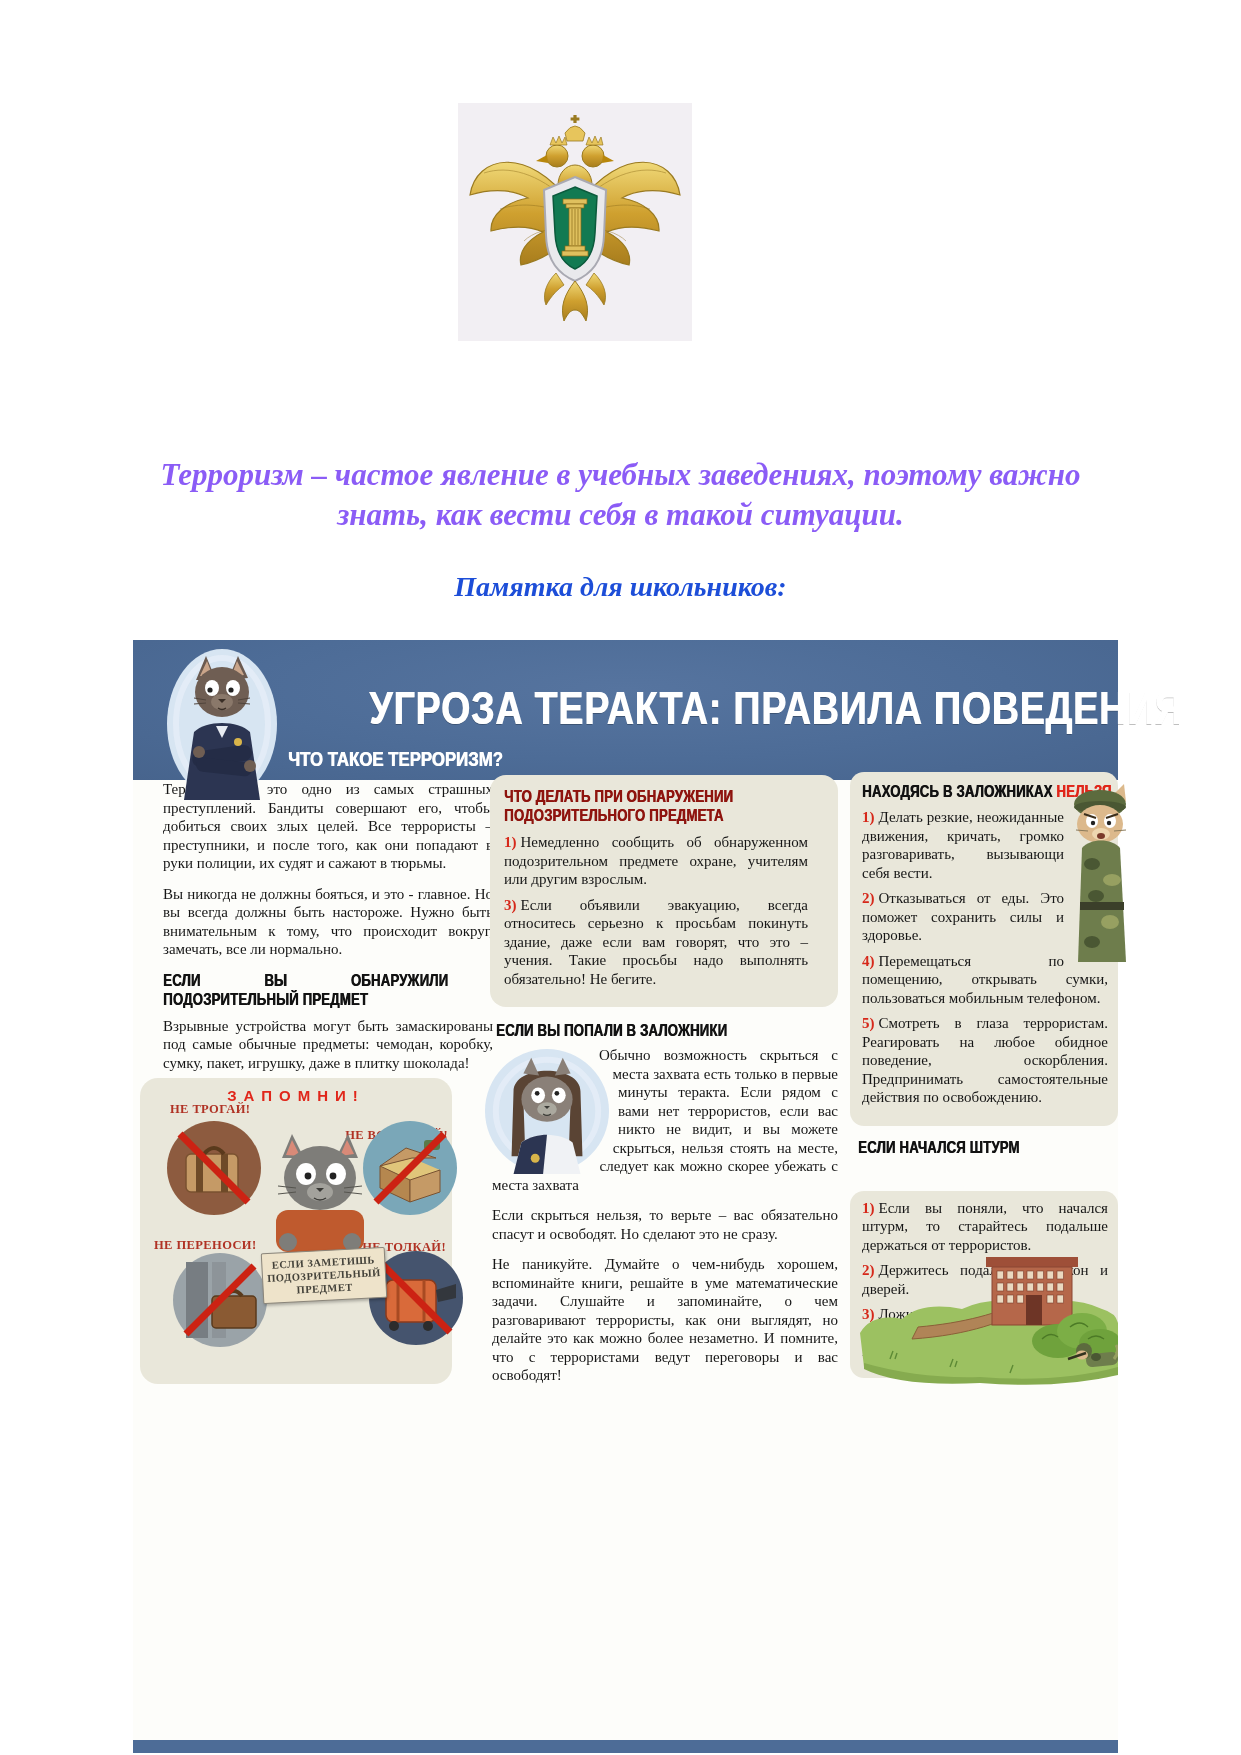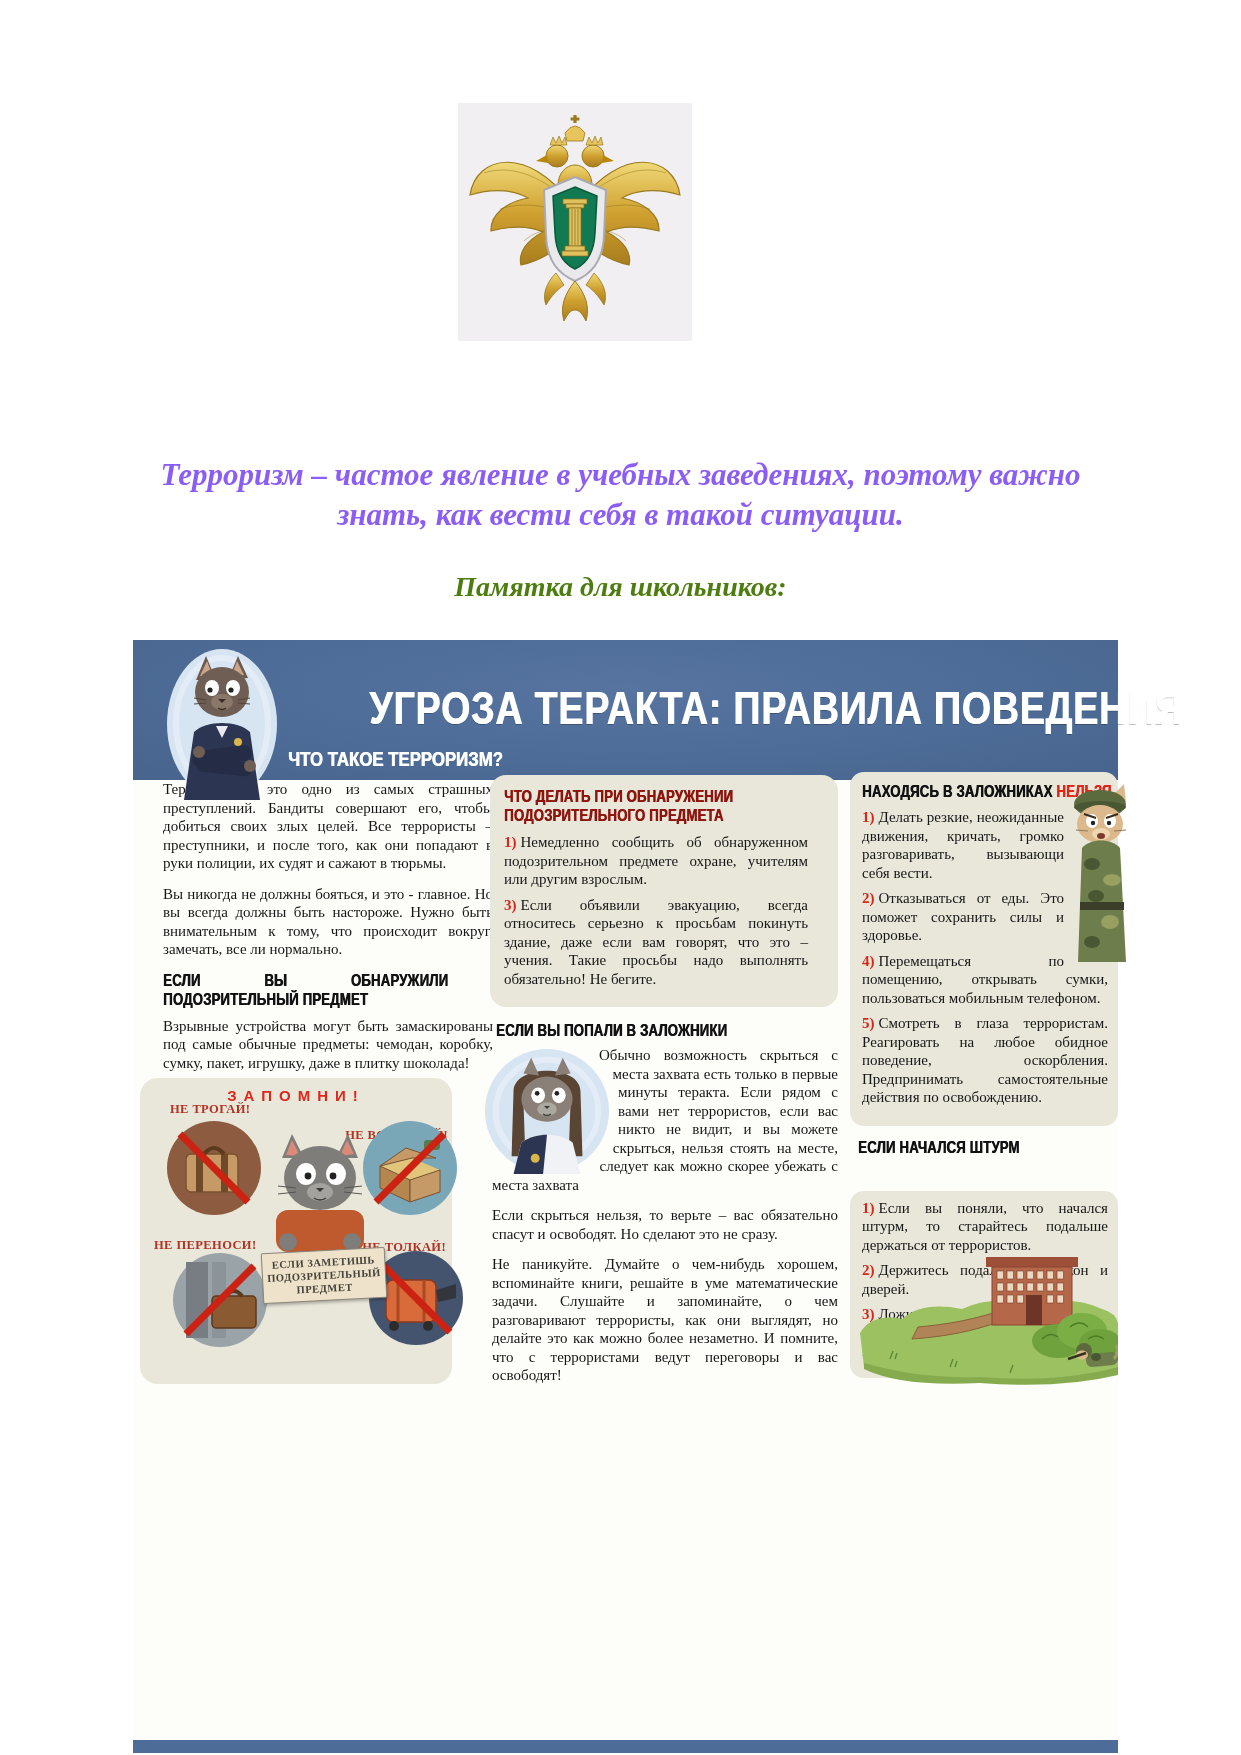--- a/index.html
+++ b/index.html
@@ -6,21 +6,21 @@
   #page{position:relative;width:1241px;height:1755px;background:#ffffff;overflow:hidden;
         font-family:"Liberation Serif","DejaVu Serif",serif;}
   .abs{position:absolute;}
 
   
   .emblem-box{left:458px;top:103px;width:234px;height:238px;}
 
   
   .intro-title{left:60px;top:455px;width:1121px;text-align:center;color:#8b5cf6;
      font-style:italic;font-weight:700;font-size:31px;line-height:40px;}
-  .subtitle{left:0;top:571px;width:1241px;text-align:center;color:#4d7c0f;
+  .subtitle{left:0;top:571px;width:1241px;text-align:center;color:#1d4ed8;
      font-style:italic;font-weight:700;font-size:28px;}
 
   
   .poster{left:133px;top:640px;width:985px;height:1113px;background:#fdfdfa;}
   .p-header{left:0;top:0;width:985px;height:140px;
      background:radial-gradient(ellipse at 50% 35%, #56749f 0%, #4d6c97 55%, #47648d 100%);}
   .p-title{left:145px;top:40px;width:910px;text-align:center;color:#ffffff;
      font-family:"Liberation Sans","DejaVu Sans",sans-serif;font-weight:700;font-size:47px;
      letter-spacing:1px;transform:scaleX(.8);transform-origin:center;
      text-shadow:1px 0 currentColor, 0 1px rgba(0,0,0,.25);white-space:nowrap;}

